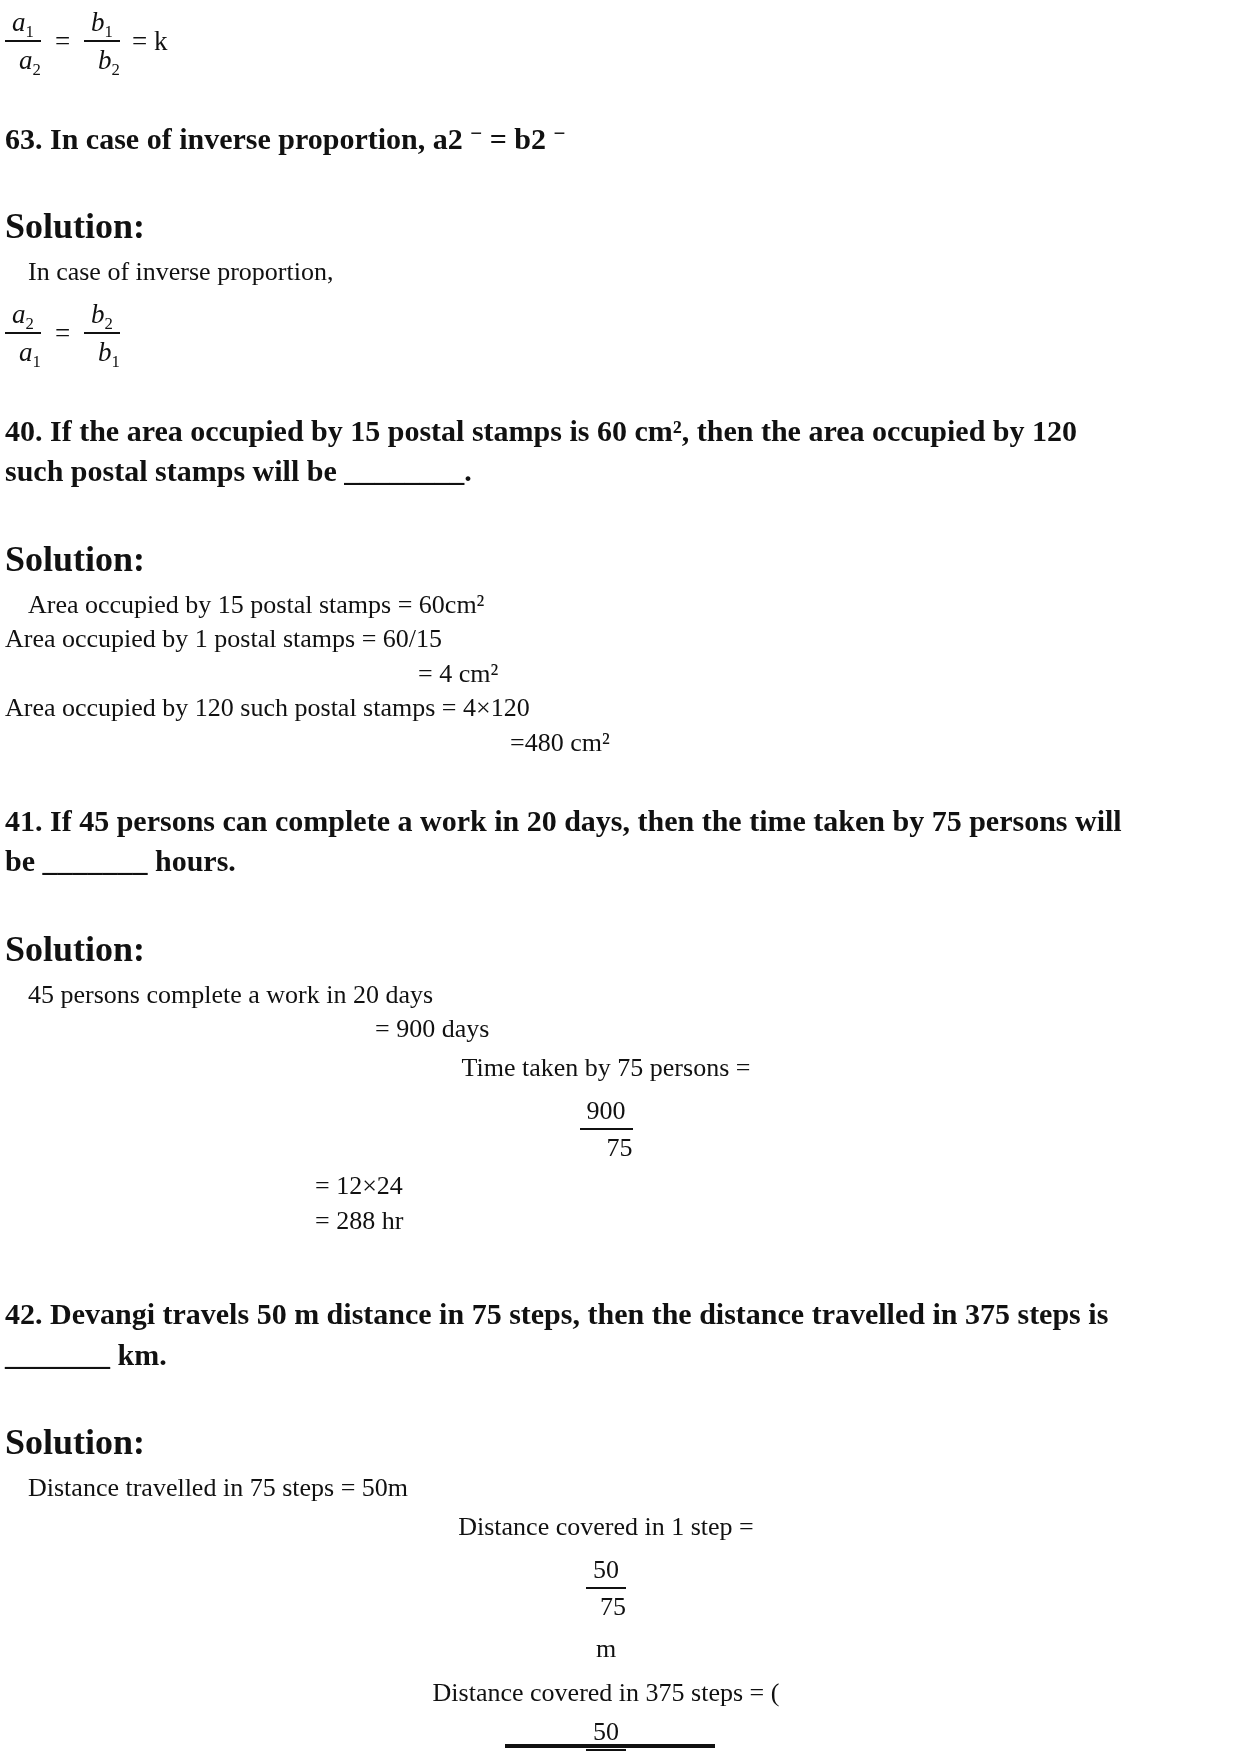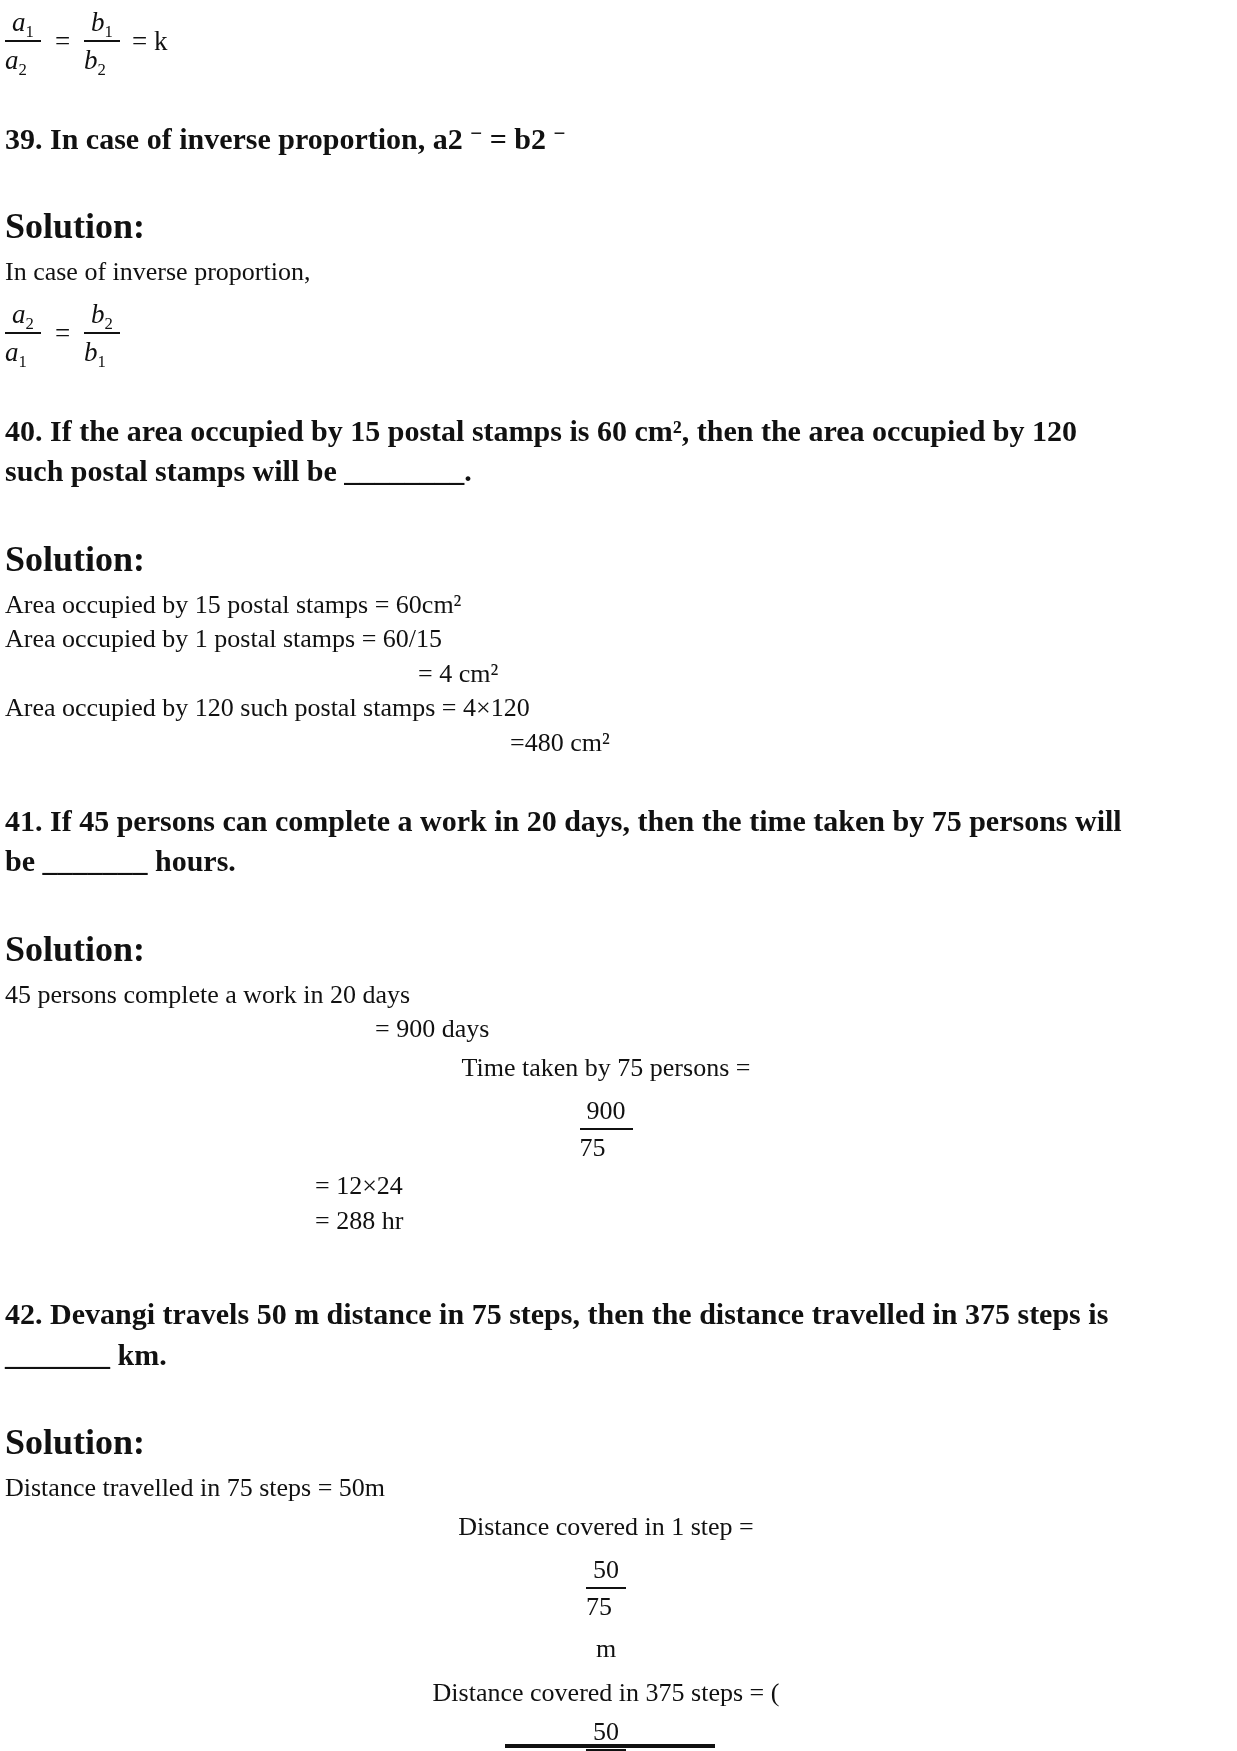--- a/index.html
+++ b/index.html
@@ -19,34 +19,34 @@
   .q-heading {
     font-size:30px; font-weight:bold; line-height:1.35;
     max-width:1118px; margin-top:42px;
   }
   .sol-heading {
     font-size:36px; font-weight:bold; margin-top:46px;
   }
   .hsup { font-size:0.7em; vertical-align:9px; font-weight:bold; }
   
   .body-line { font-size:26px; line-height:1.33; }
-  .first-body { margin-top:8px; }
+  .first-body { margin-top:8px;margin-left:23px; }
   .ind-418 { margin-left:413px; }
   .ind-510 { margin-left:505px; }
   .ind-375 { margin-left:370px; }
   .ind-315 { margin-left:310px; }
   
   .math-line {
     display:flex; align-items:center; gap:12px;
     font-size:27px; margin:6px 0;
   }
   .math-line.tight { gap:8px; }
   .body-math { font-size:26px;flex-direction:column; }
   .frac {
-    display:inline-flex; flex-direction:column; align-items:flex-start;
+    display:inline-flex; flex-direction:column; align-items:flex-end;
     line-height:1.2; text-align:center;
   }
   .frac .num { border-bottom:2px solid #111; padding:0 7px 2px; }
   .frac .den { padding-top:2px; }
   .var { font-style:italic; }
   sub { font-size:0.62em; line-height:0; }
   .eqs { padding:0 2px; }
   .cutoff-bar {
     position:absolute; left:505px; top:1744px;
     width:210px; height:4px; background:#111;
@@ -63,21 +63,21 @@
       <span class="den"><span class="var">a</span><sub>2</sub></span>
     </span>
     <span class="eqs">=</span>
     <span class="frac">
       <span class="num"><span class="var">b</span><sub>1</sub></span>
       <span class="den"><span class="var">b</span><sub>2</sub></span>
     </span>
     <span>= k</span>
   </div>
 
-  <div class="q-heading"><span>39. In case of inverse proportion, a2 </span><span class="hsup">−</span><span> = b2 </span><span class="hsup">−</span></div>
+  <div class="q-heading"><span>63. In case of inverse proportion, a2 </span><span class="hsup">−</span><span> = b2 </span><span class="hsup">−</span></div>
 
   <div class="sol-heading">Solution:</div>
   <div class="body-line first-body">In case of inverse proportion,</div>
 
   <div class="math-line" style="margin-top:8px;">
     <span class="frac">
       <span class="num"><span class="var">a</span><sub>2</sub></span>
       <span class="den"><span class="var">a</span><sub>1</sub></span>
     </span>
     <span class="eqs">=</span>

